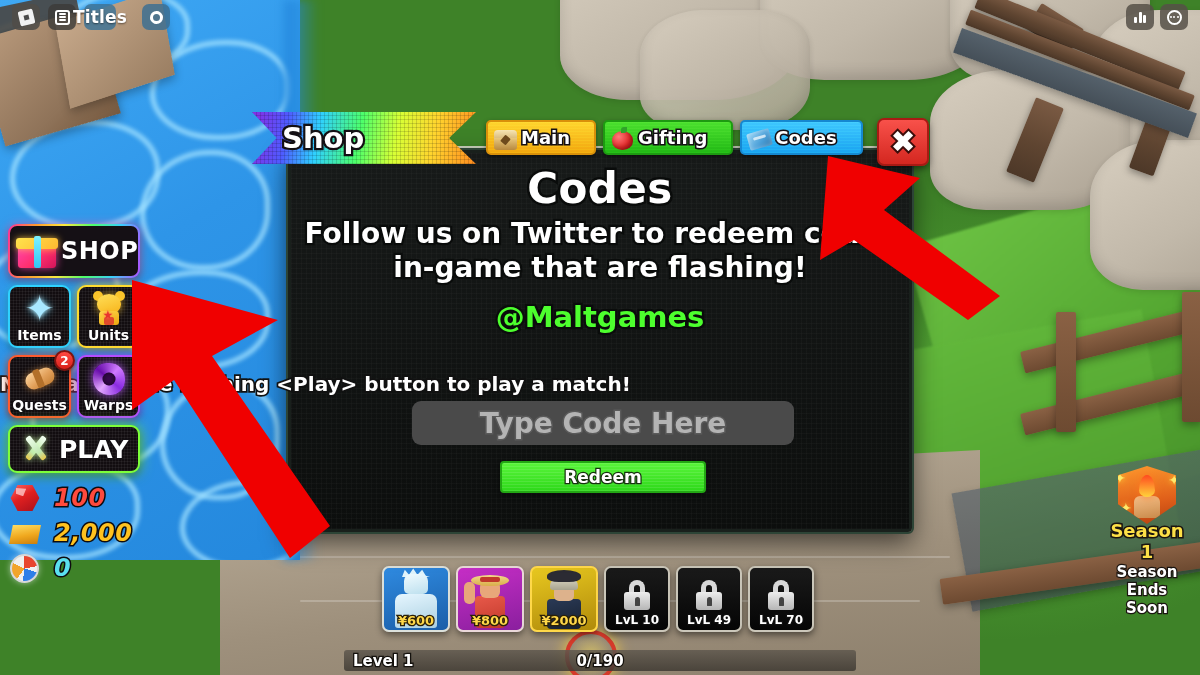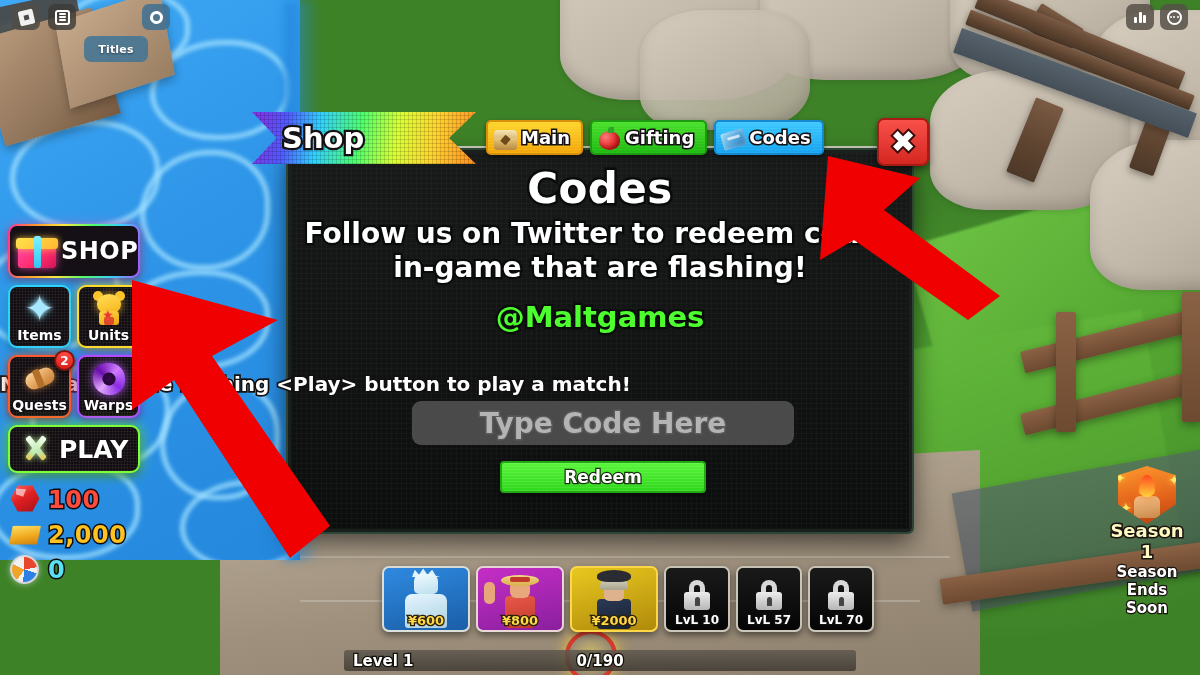--- a/index.html
+++ b/index.html
@@ -114,24 +114,23 @@
     display:flex; align-items:center; justify-content:center;
     color:#fff; cursor:pointer;
   }
   .tb-roblox { left:12px; width:28px; background:rgba(80,76,72,.9); }
   .tb-roblox .rb { width:15px; height:15px; background:#f2f2f2; transform:rotate(-13deg); border-radius:2px; position:relative; }
   .tb-roblox .rb::after { content:''; position:absolute; left:5px; top:5px; width:5px; height:5px; background:#4a4a4a; }
   .tb-menu { left:48px; width:28px; }
   .tb-menu .lines { width:15px; height:15px; border:2px solid #fff; border-radius:3px; display:flex; flex-direction:column; justify-content:center; gap:1.5px; padding:0 2px; }
   .tb-menu .lines i { display:block; height:1.5px; background:#fff; border-radius:1px; }
   .tb-titles {
-    left:84px; width:64px; background:rgba(64,116,150,.85);
-    font-size:11px; font-weight:bold; letter-spacing:.2px;
+    left:84px; width:32px; background:rgba(64,116,150,.85);
+    font-size:17px; font-weight:bold; letter-spacing:.2px;
     text-shadow:0 1px 2px rgba(0,0,0,.5);
-    margin-top:32px;
   }
   .tb-gear { left:142px; width:28px; background:rgba(62,112,146,.85); }
   .tb-gear .g { width:13px; height:13px; border-radius:50%; border:3px solid #fff; position:relative; }
   .tb-gear .g::before { content:''; position:absolute; inset:-3px; border-radius:50%;
     background:conic-gradient(#fff 0 8%, transparent 0 17%, #fff 0 25%, transparent 0 34%, #fff 0 42%, transparent 0 50%, #fff 0 58%, transparent 0 67%, #fff 0 75%, transparent 0 84%, #fff 0 92%, transparent 0);
     -webkit-mask:radial-gradient(circle, transparent 4.5px, #000 4.6px); mask:radial-gradient(circle, transparent 4.5px, #000 4.6px); }
   .tb-stats { left:1126px; width:28px; background:rgba(86,80,72,.85); }
   .tb-stats .bars { display:flex; align-items:flex-end; gap:1.5px; height:12px; }
   .tb-stats .bars i { width:3px; background:#fff; border-radius:1px; }
   .tb-more { left:1160px; width:28px; background:rgba(86,80,72,.85); }
@@ -233,21 +232,21 @@
   .sword-ico i {
     position:absolute; left:15px; top:2px; width:6px; height:28px; border-radius:2px;
     background:linear-gradient(180deg,#f2fff0,#bfe8b0 70%,#e8c84a);
     box-shadow:0 0 6px rgba(200,255,160,.8);
   }
   .sword-ico i:first-child { transform:rotate(38deg); }
   .sword-ico i:last-child { transform:rotate(-38deg); }
 
   
   .currencies { margin-top:11px; display:flex; flex-direction:column; gap:4px; }
-  .cur-row { display:flex; align-items:center; gap:6px; height:31px; }
+  .cur-row { display:flex; align-items:flex-start; gap:12px; height:31px;font-style:italic; }
   .cur-ico { width:34px; height:30px; position:relative; flex:0 0 auto; }
   .gem {
     width:30px; height:28px; margin-left:2px;
     background:linear-gradient(150deg,#ff6a6a,#e02020 45%,#a30f1c);
     clip-path:polygon(25% 4%,75% 4%,98% 50%,75% 96%,25% 96%,2% 50%);
     box-shadow:0 0 7px rgba(255,70,70,.6);
     position:relative;
   }
   .gem::after { content:''; position:absolute; left:20%; top:14%; width:34%; height:30%;
     background:rgba(255,210,210,.75); clip-path:polygon(0 0,100% 10%,70% 100%,0 70%); }
@@ -339,21 +338,21 @@
   }
   .shop-banner .lbl {
     font-weight:bold; font-size:29px; color:#fff;
     -webkit-text-stroke:4.5px #141014; paint-order:stroke fill;
   }
 
   
   .tabs { position:absolute; left:486px; top:120px; display:flex; align-items:center; gap:7px; z-index:34; }
   .tab {
     position:relative; height:35px; border-radius:5px; cursor:pointer;
-    display:flex; align-items:center; padding-left:33px; padding-right:11px;
+    display:flex; align-items:center; padding-left:33px; padding-right:24px;
     box-shadow:0 2px 5px rgba(0,0,0,.45);
     background-blend-mode:overlay, normal;
   }
   .tab .lbl {
     font-weight:bold; font-size:18px; color:#fff;
     -webkit-text-stroke:3.2px #141014; paint-order:stroke fill;
   }
   .tab .tico { position:absolute; left:3px; top:3px; width:29px; height:29px; }
   .tab-main {
     background:
@@ -397,21 +396,21 @@
   .close-btn .x {
     font-weight:bold; font-size:30px; color:#fff; line-height:1;
     -webkit-text-stroke:4px #3a0c0a; paint-order:stroke fill;
   }
   .panel-stem { position:absolute; left:901px; top:164px; width:2px; height:14px; background:#4a3c2a; z-index:29; }
   .header-rule { position:absolute; left:288px; top:146px; width:624px; height:3px; background:#e8e4da; opacity:.85; z-index:28; }
 
   
   .unitbar { position:absolute; left:382px; top:566px; display:flex; gap:6px; z-index:25; }
   .unit {
-    width:88px; height:66px; border-radius:7px; position:relative; overflow:hidden;
+    width:68px; height:66px; border-radius:7px; position:relative; overflow:hidden;
     border:2px solid rgba(240,235,220,.9);
     box-shadow:0 3px 7px rgba(0,0,0,.45); cursor:pointer;
   }
   .u1 { background:linear-gradient(165deg,#2f8ae0,#1a5ea8); }
   .u2 { background:linear-gradient(165deg,#c62ec6,#8a1f9e); }
   .u3 { background:linear-gradient(165deg,#e8c820,#b08a0a); border-color:#ffd84a; }
   .unit .price {
     position:absolute; left:0; bottom:2px; width:100%; text-align:center;
     font-weight:bold; font-size:13px; color:#ffd84a;
     -webkit-text-stroke:2.6px #2a2008; paint-order:stroke fill;
@@ -490,21 +489,21 @@
     border-radius:50% 50% 50% 50% / 70% 70% 30% 30%;
     transform:translateY(-9px);
     box-shadow:0 0 8px rgba(255,120,30,.9);
   }
   .season-shield .fig {
     position:absolute; bottom:6px; left:50%; transform:translateX(-50%);
     width:26px; height:22px; background:linear-gradient(170deg,#f5c089,#c98a4a); border-radius:6px 6px 4px 4px;
   }
   .spark { position:absolute; color:#ffe96a; font-size:14px; text-shadow:0 0 6px #ffdf3a; }
   .season-name {
-    margin-top:-4px; font-weight:bold; font-size:18px; color:#fef9c3;
+    margin-top:-4px; font-weight:bold; font-size:18px; color:#fde047;
     -webkit-text-stroke:3.2px #1a1410; paint-order:stroke fill;
   }
   .season-sub {
     margin-top:1px; font-weight:bold; font-size:15px; color:#fff;
     -webkit-text-stroke:2.4px #1a1410; paint-order:stroke fill;
   }
 
   
   .arrow { position:absolute; z-index:60; pointer-events:none; }
   .arrow-left  { left:130px; top:258px; width:290px; height:300px; }
@@ -755,21 +754,21 @@
           <div class="kh"></div>
       </div>
       <span class="lvl">LvL 10</span>
     </div>
     <div class="locked">
       <div class="lock-ico">
         <div class="shackle"></div>
           <div class="bodyl"></div>
           <div class="kh"></div>
       </div>
-      <span class="lvl">LvL 57</span>
+      <span class="lvl">LvL 49</span>
     </div>
     <div class="locked">
       <div class="lock-ico">
         <div class="shackle"></div>
           <div class="bodyl"></div>
           <div class="kh"></div>
       </div>
       <span class="lvl">LvL 70</span>
     </div>
   </div>

